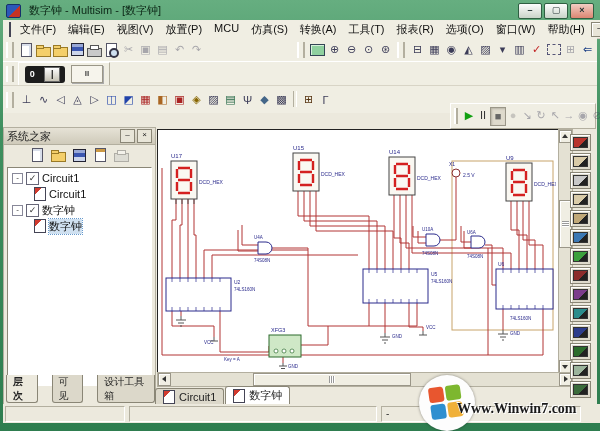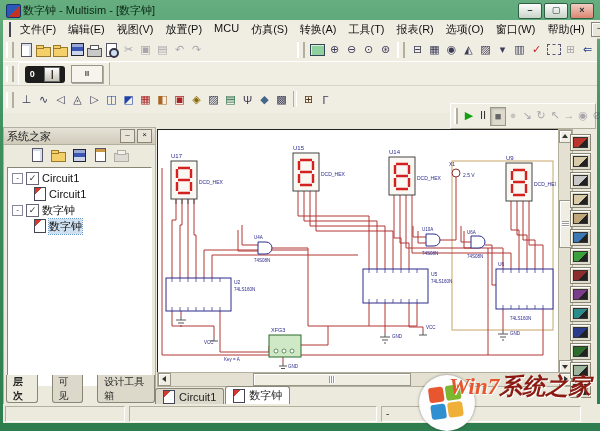--- a/index.html
+++ b/index.html
@@ -2,21 +2,21 @@
 <html><head>
 <meta charset="utf-8">
 <style>
   html,body{margin:0;padding:0}
   body{width:600px;height:431px;position:relative;overflow:hidden;
        font-family:"Liberation Sans","DejaVu Sans",sans-serif;
        background:linear-gradient(180deg,#66ae80 0%,#3f8f5f 30%,#2e7d4f 100%);}
   .px{position:absolute}
   
   .titlebar{left:2px;top:1px;right:2px;height:19px;display:flex;align-items:center;
-            padding:0 4px;gap:2px;color:#0c2616;font-size:11px;}
+            padding:0 4px;gap:8px;color:#0c2616;font-size:11px;}
   .appicon{width:13px;height:12px;background:linear-gradient(135deg,#2c58b8 55%,#c43224 55%);
            border:1px solid #15306b;border-radius:2px}
   .wbtns{margin-left:auto;display:flex;gap:2px}
   .wbtn{width:22px;height:14px;border:1px solid #2f5f42;border-radius:2px;
         background:linear-gradient(#fdfdfd,#c9d4c9);font-size:9px;line-height:12px;
         text-align:center;color:#233;font-weight:bold}
   .wbtn.close{background:linear-gradient(#f2cdc3,#da8672)}
   
   .client{left:3px;right:3px;top:20px;height:403px;background:#ece9dd;}
   
@@ -641,14 +641,14 @@
 
 <div class="px wm">
   <span class="wm-circle">
     <span class="flag">
         <span class="f1"></span>
         <span class="f2"></span>
         <span class="f3"></span>
         <span class="f4"></span>
       </span>
   </span>
-  <span class="wm-t1"><em>Win7</em><span>系统之家</span></span>
+  <span class="wm-t2">Www.Winwin7.com</span>
 </div>
 
 </body></html>

